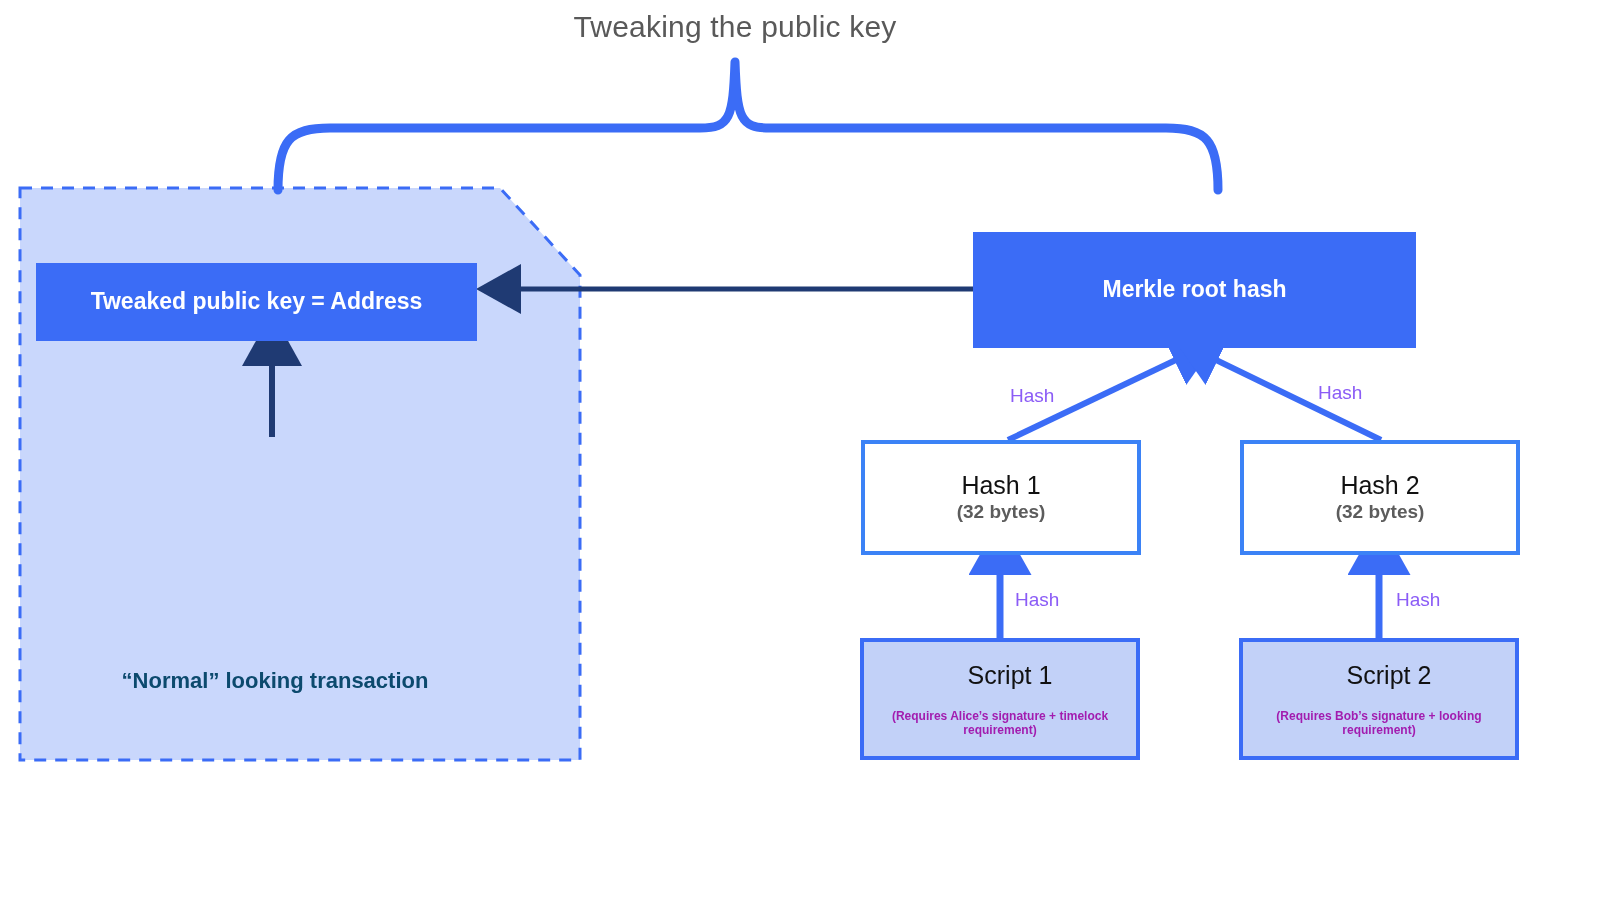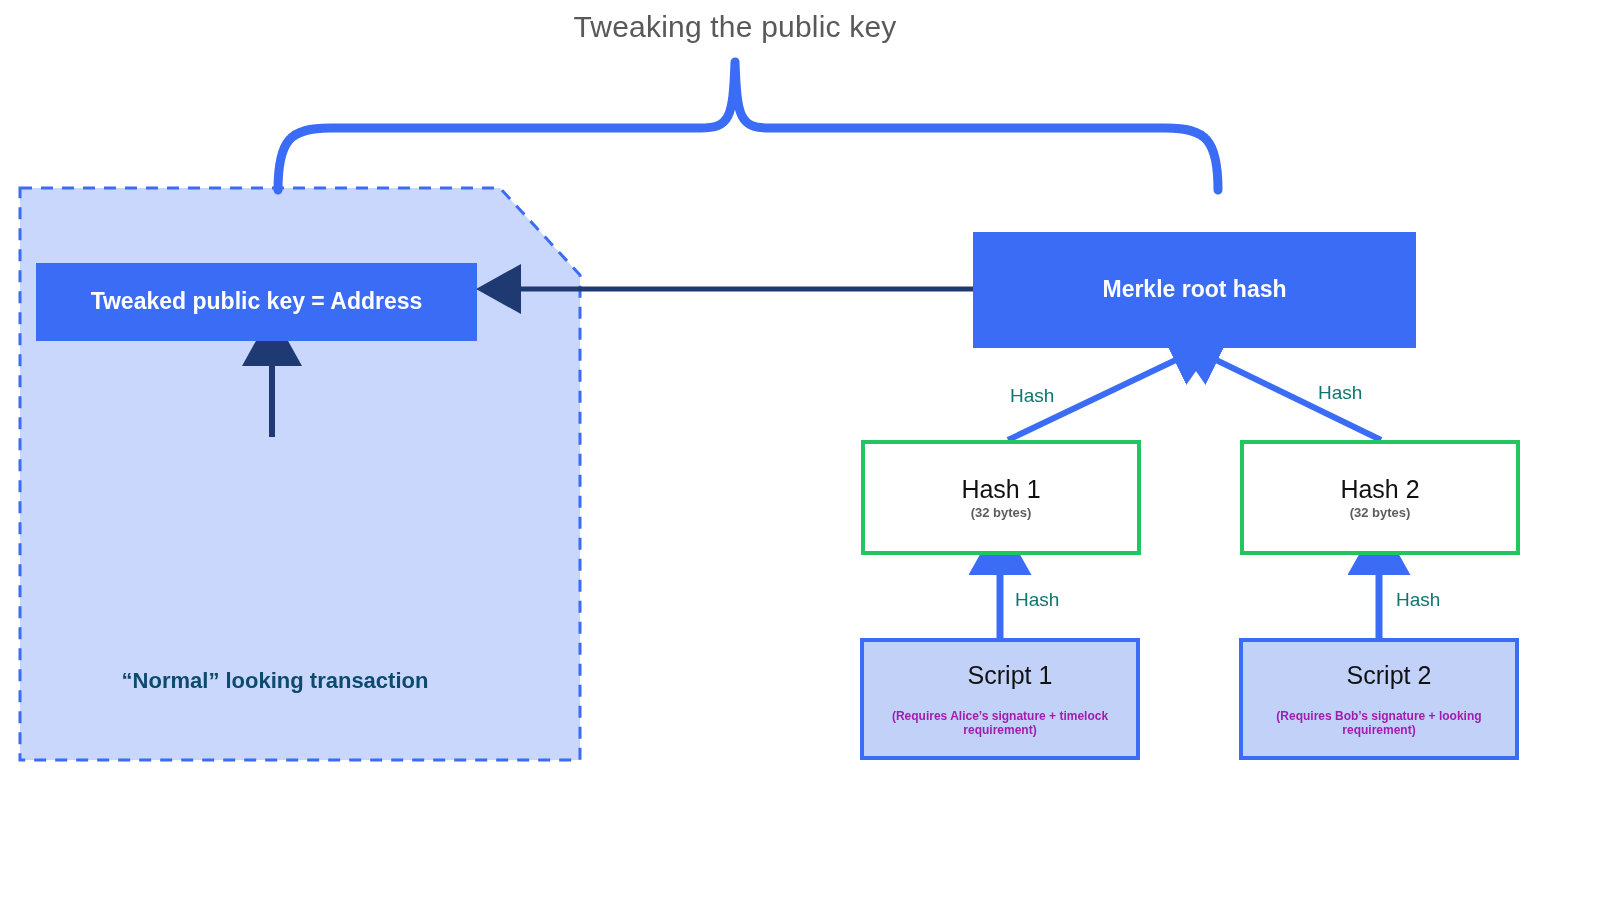--- a/index.html
+++ b/index.html
@@ -60,30 +60,30 @@
   .box-solid-blue .sub {
     font-size: 18px;
     font-weight: bold;
     color: #111111;
     line-height: 1.25;
     margin-top: 2px;
   }
 
   .box-white {
     background: #ffffff;
-    border: 4px solid #22c55e;
+    border: 4px solid #3b82f6;
   }
   .box-white .ttl {
     font-size: 25px;
     color: #111111;
     font-weight: normal;
     line-height: 1.15;
   }
   .box-white .sub {
-    font-size: 13px;
+    font-size: 19px;
     font-weight: bold;
     color: #5c5c5c;
     line-height: 1.2;
     margin-top: 1px;
   }
 
   .box-lightblue {
     background: #c2d1f8;
     border: 4px solid #3b6cf6;
   }
@@ -111,21 +111,21 @@
     text-align: center;
     font-size: 22px;
     font-weight: bold;
     color: #0c4a6e;
   }
 
   
   .edge-label {
     position: absolute;
     font-size: 19px;
-    color: #0f766e;
+    color: #8b5cf6;
     white-space: nowrap;
   }
 </style>
 </head>
 <body>
 
 <div id="canvas">
 
   <svg id="svg-layer" viewBox="0 0 1600 907">
     <defs>

